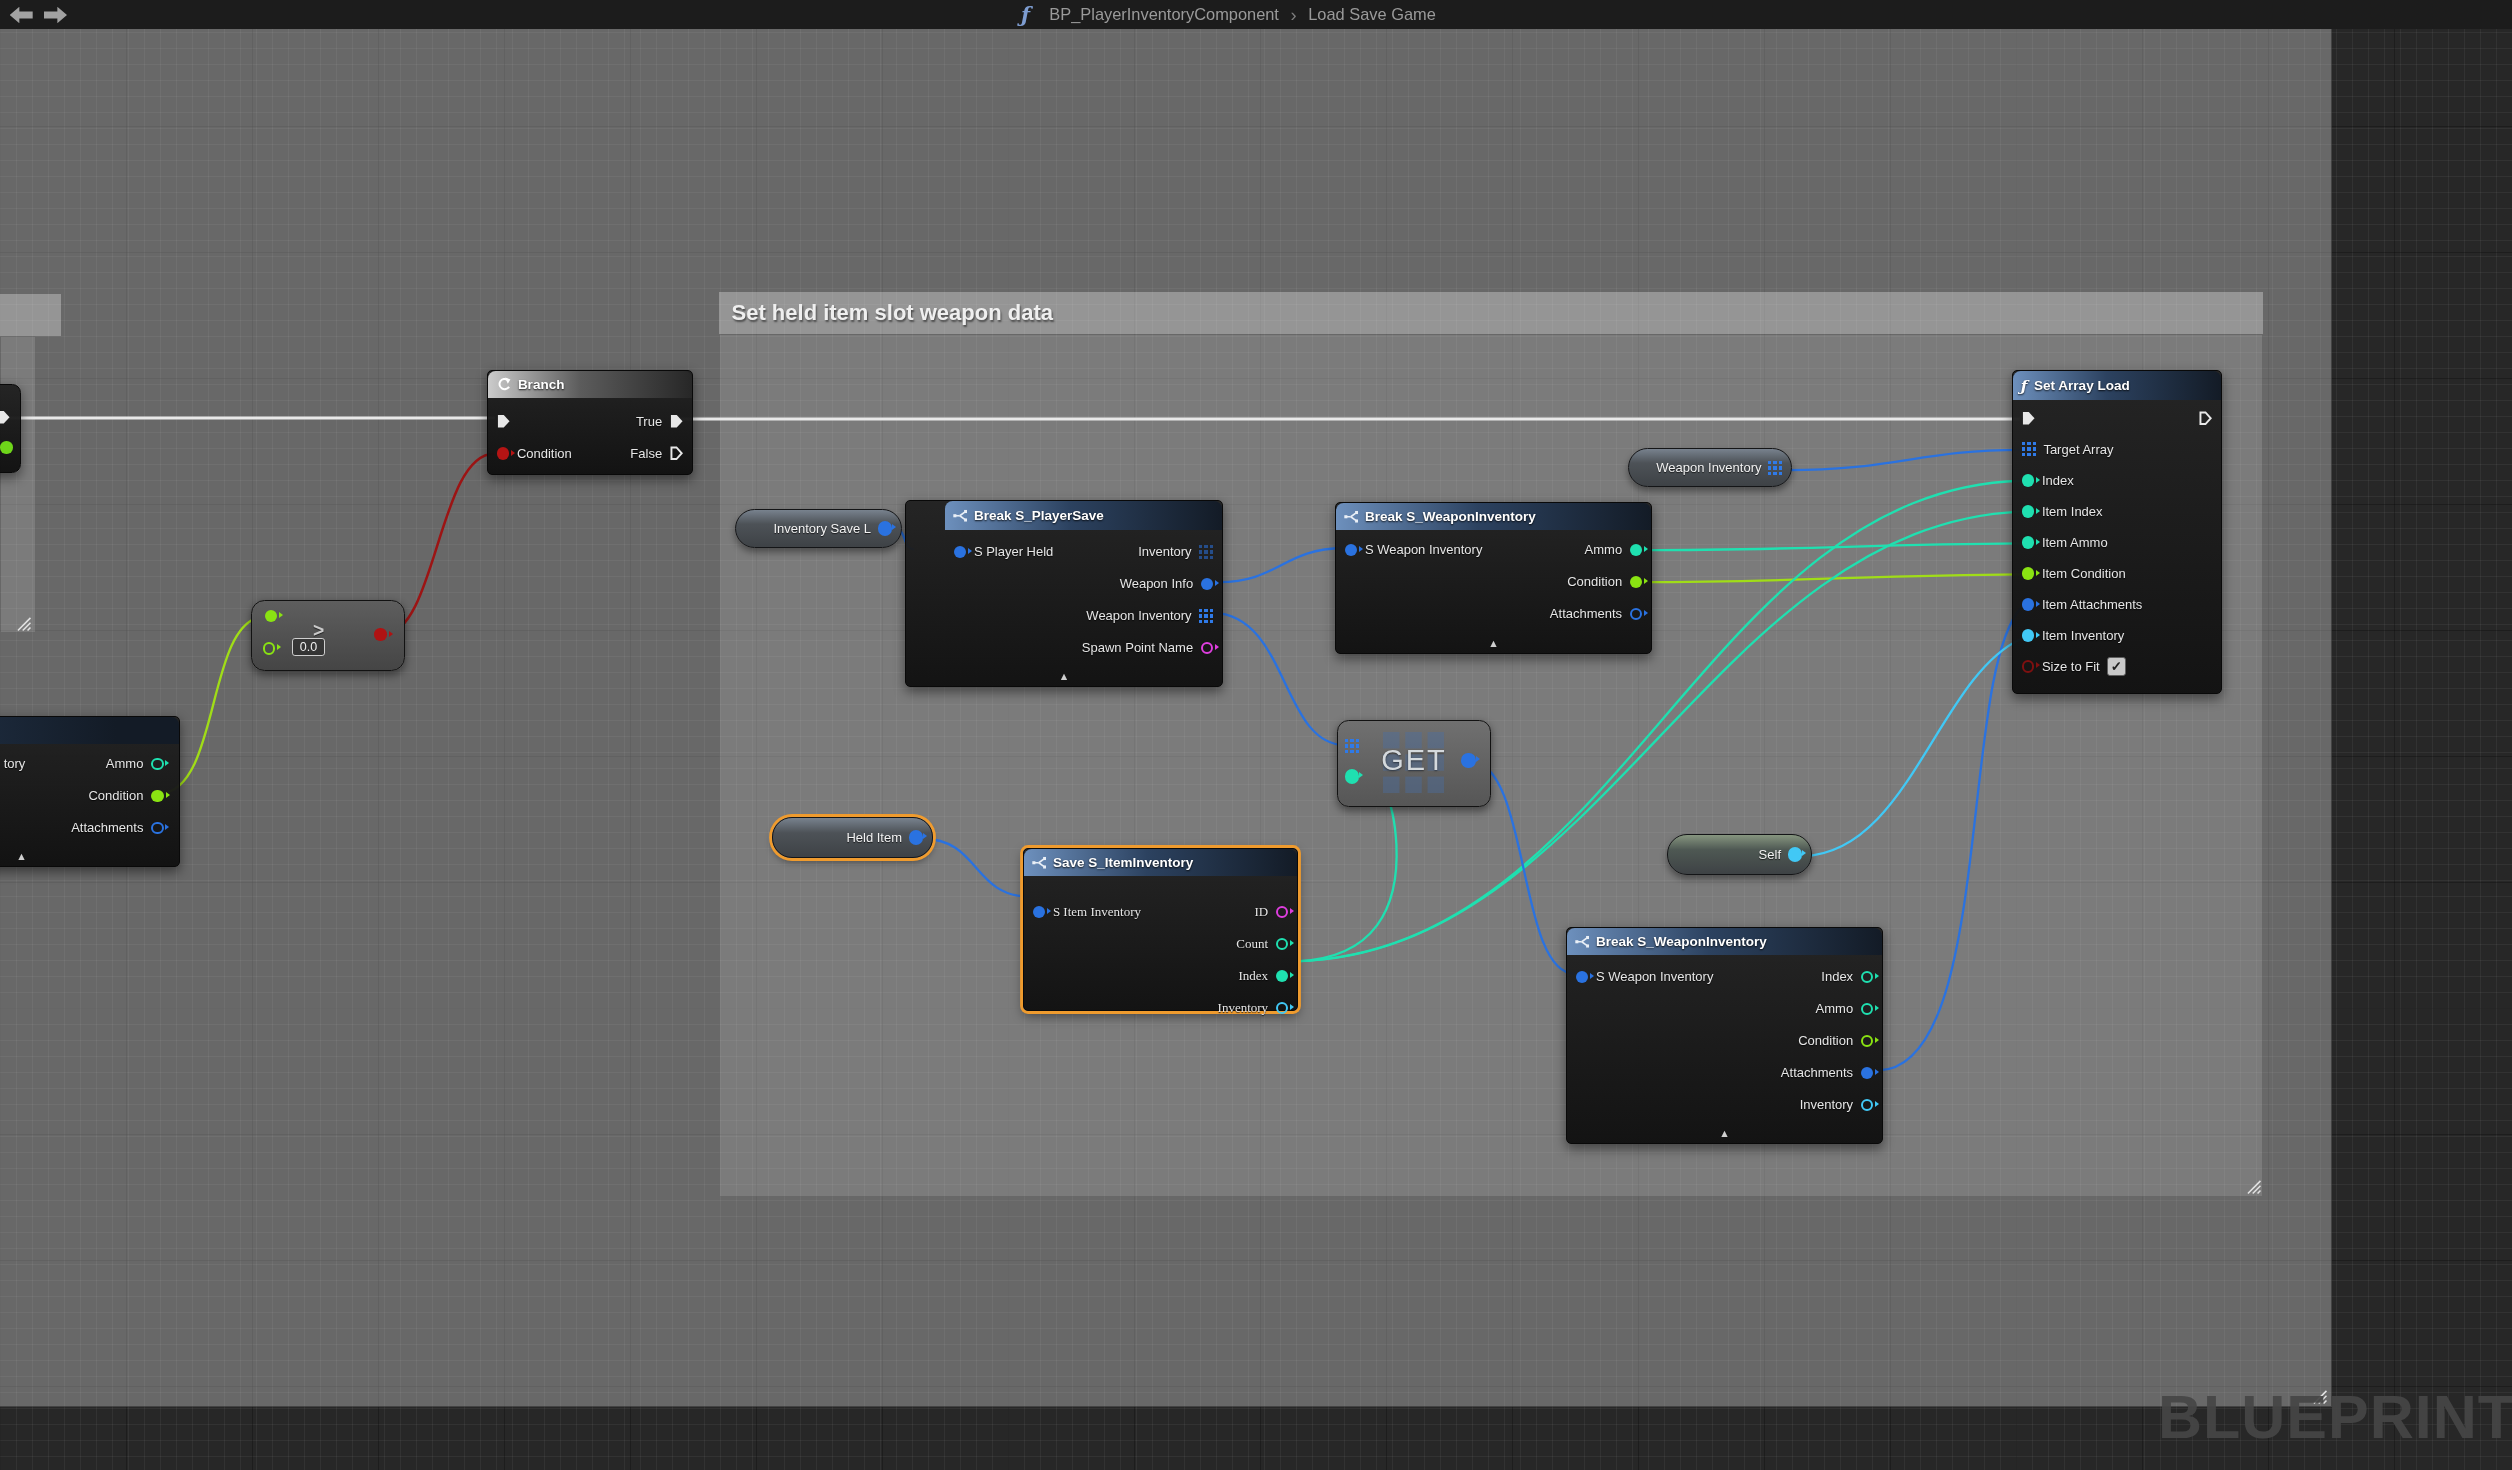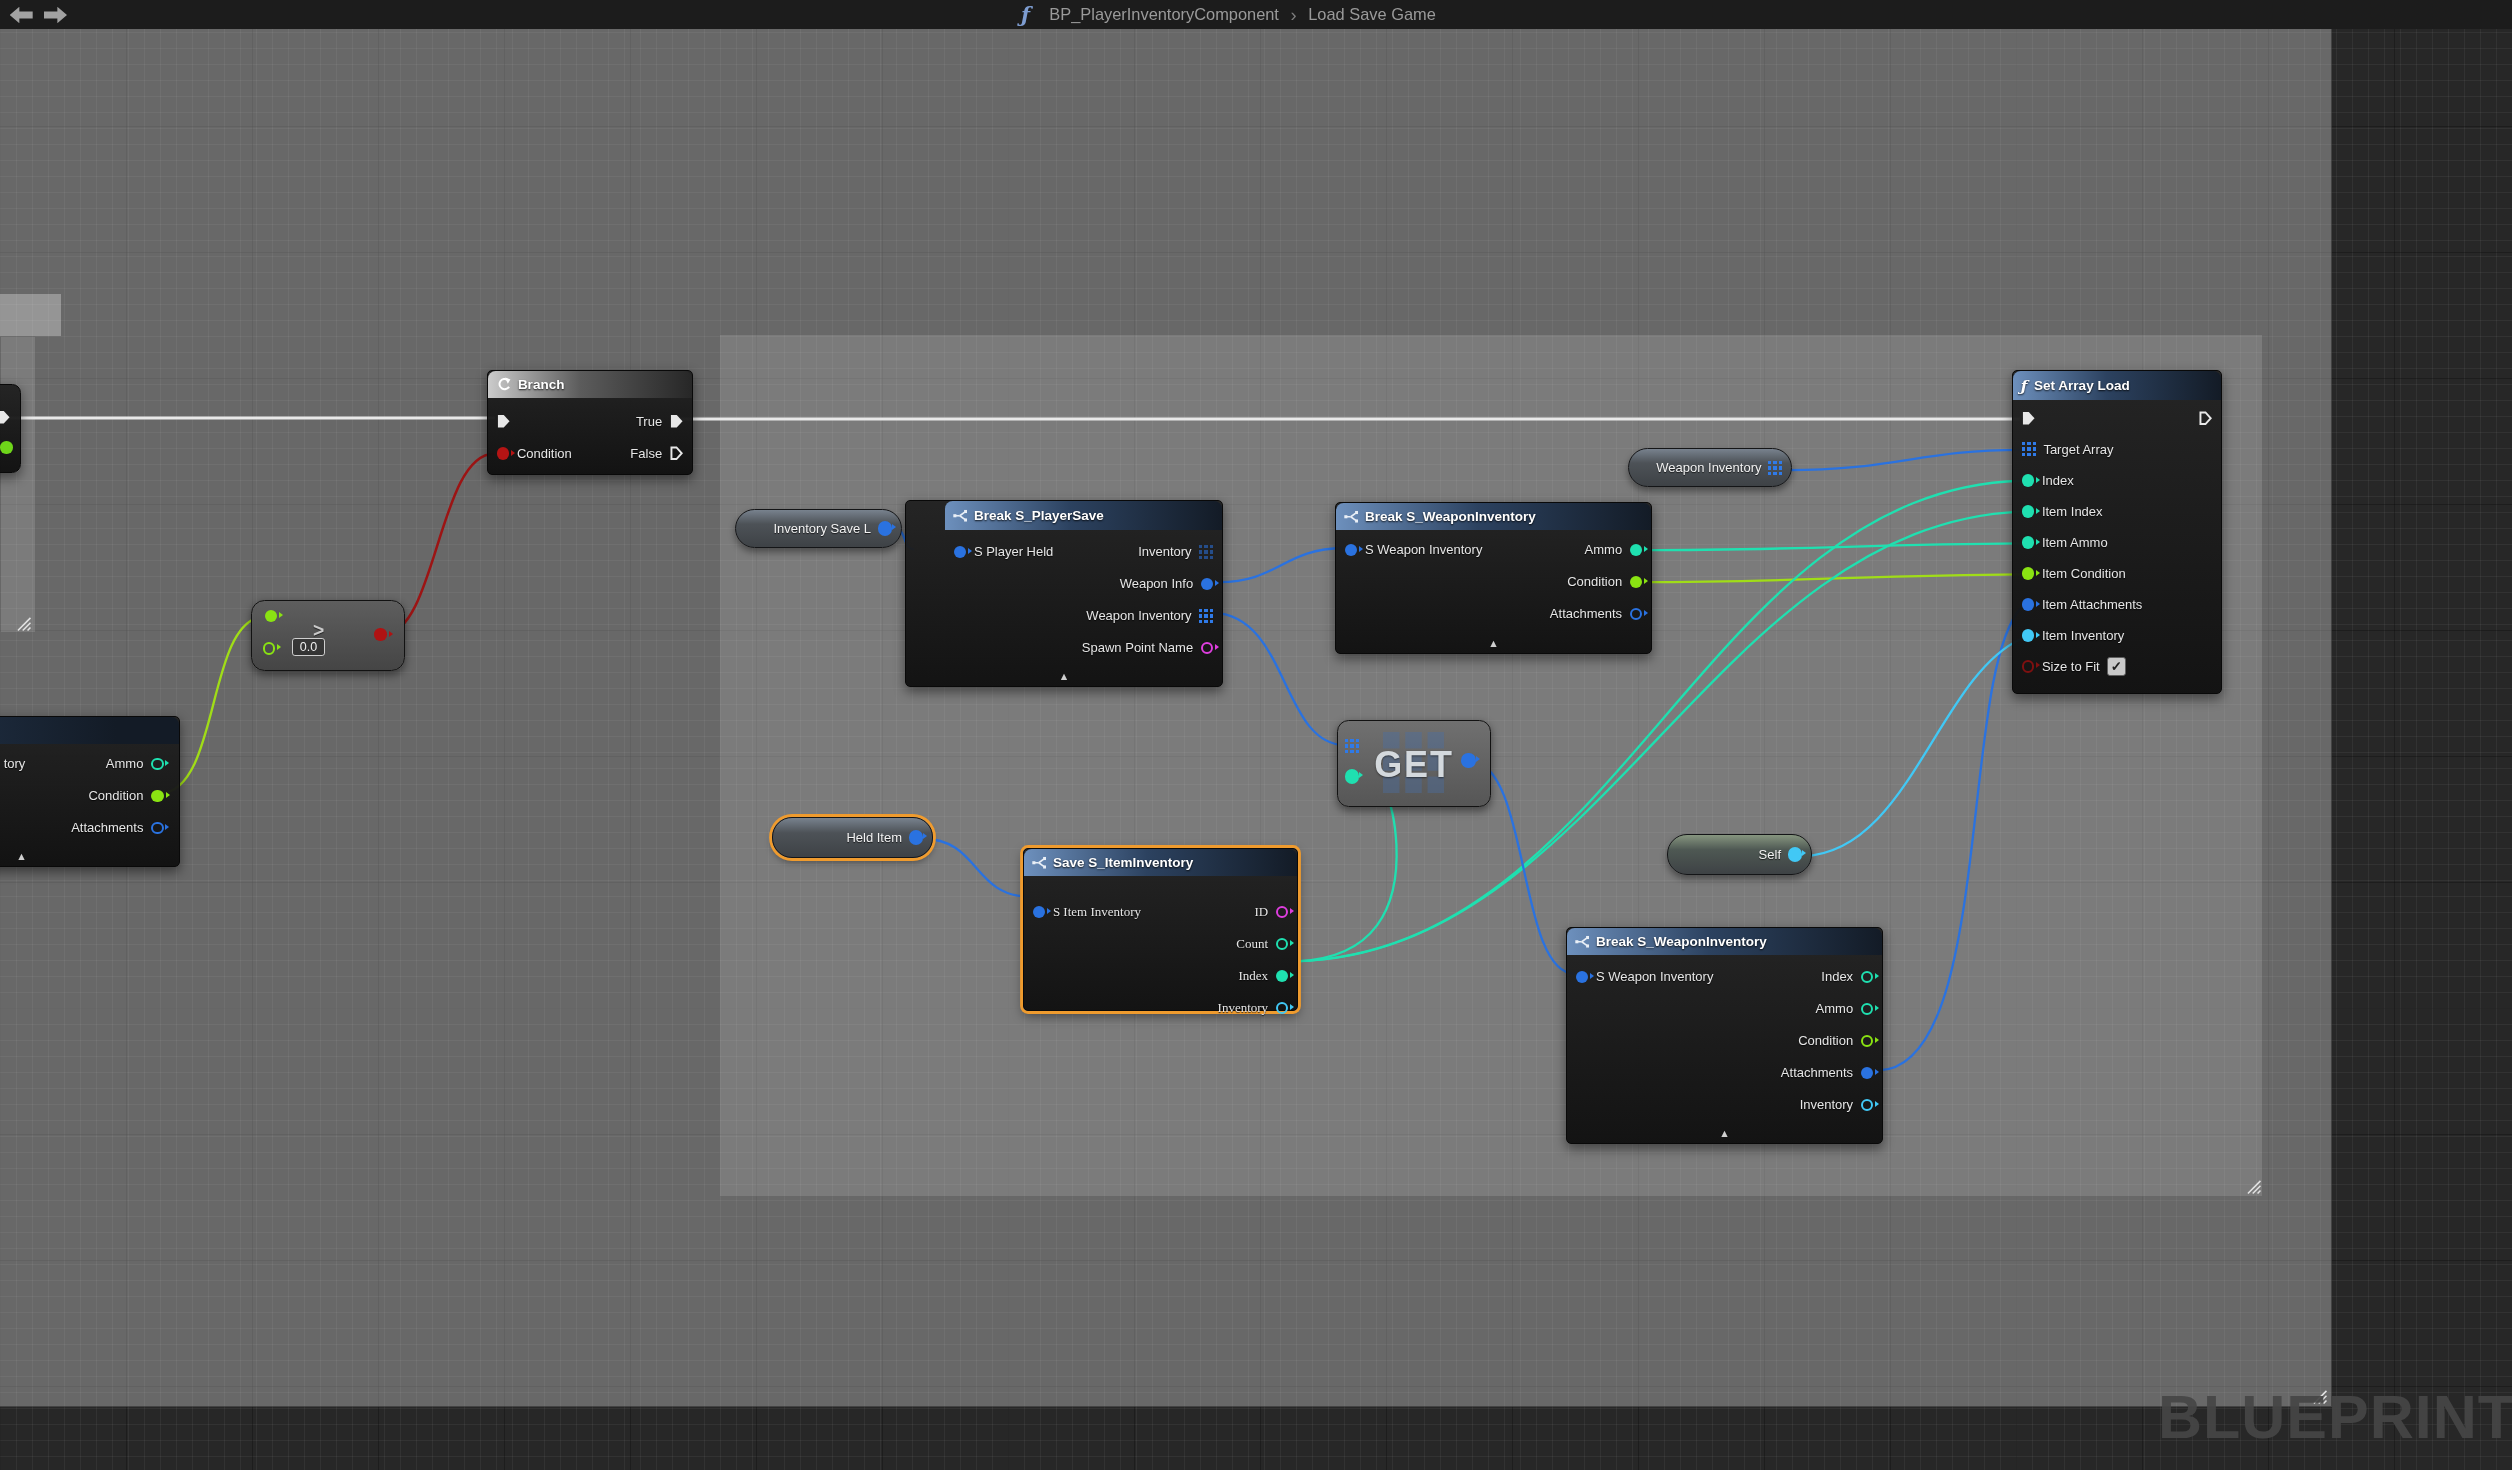--- a/index.html
+++ b/index.html
@@ -77,36 +77,39 @@
   .pill{position:absolute;z-index:3;display:flex;align-items:center;justify-content:flex-end;
     gap:6.8px;padding:0 8.7px 0 13.5px;border-radius:20px;box-sizing:border-box;
     background:linear-gradient(180deg,#78828e 0%,#4d5257 38%,#3e4246 100%);
     border:1.9px solid #141517;box-shadow:0 3.9px 7.7px rgba(0,0,0,0.4);
     font-size:13px;color:#f2f2f2;text-shadow:0 1px 1px rgba(0,0,0,0.7);}
   .pill.selected{box-shadow:0 0 0 2.9px #ef9b2e,0 3.9px 7.7px rgba(0,0,0,0.4);}
   .pill.self{background:linear-gradient(180deg,#86957f 0%,#4e5853 38%,#3e4245 100%);}
   
   .getnode{position:absolute;z-index:3;border-radius:11.6px;border:1.9px solid #121212;
     background:linear-gradient(180deg,#707070,#565656);box-shadow:0 3.9px 8.7px rgba(0,0,0,0.45);}
-  .getlabel{position:absolute;left:0;right:0;top:23px;text-align:center;font-size:36px;
-    font-weight:bold;color:#d4d9dd;letter-spacing:1.9px;text-shadow:0 1px 1.9px rgba(0,0,0,0.5);}
+  .getlabel{position:absolute;left:0;right:0;top:23px;text-align:center;font-size:29px;
+    font-weight:normal;color:#d4d9dd;letter-spacing:1.9px;text-shadow:0 1px 1.9px rgba(0,0,0,0.5);}
   .cmpnode{position:absolute;z-index:3;border-radius:13.5px;border:1.9px solid #121212;
     background:linear-gradient(180deg,#5e5e5e,#454545);box-shadow:0 3.9px 8.7px rgba(0,0,0,0.45);}
   .valbox{position:absolute;border:1.4px solid #cfcfcf;border-radius:2.9px;
     background:rgba(12,12,12,0.35);color:#eee;font-size:12.5px;padding:1px 6.8px;}
   .cmpop{position:absolute;color:#c9c9c9;font-size:19.3px;font-weight:bold;
     text-shadow:0 1px 1px rgba(0,0,0,0.6);}
 </style>
 </head>
 <body>
 
 <div class="stage">
 
   <div class="comment c-big"></div>
 
+  <div class="comment c-hdr" style="left:719px;top:292px;width:1544px;height:42px;box-sizing:border-box;">
+    <span>Set held item slot weapon data</span>
+  </div>
   <div class="comment c-body" style="left:719px;top:334px;width:1544px;height:863px;"></div>
 
   <div class="comment c-hdr" style="left:0;top:294px;width:36px;height:42px;"></div>
   <div class="comment c-body" style="left:0;top:336px;width:36px;height:297px;"></div>
 
   <svg class="rhandle" style="left:2311px;top:1388px;" width="17.4" height="17.4" viewBox="0 0 18 18">
     <g stroke="#e3e3e3" stroke-width="1.6">
         <line x1="3" y1="16" x2="16" y2="3"></line>
         <line x1="8" y1="16" x2="16" y2="8"></line>
         <line x1="13" y1="16" x2="16" y2="13"></line>

